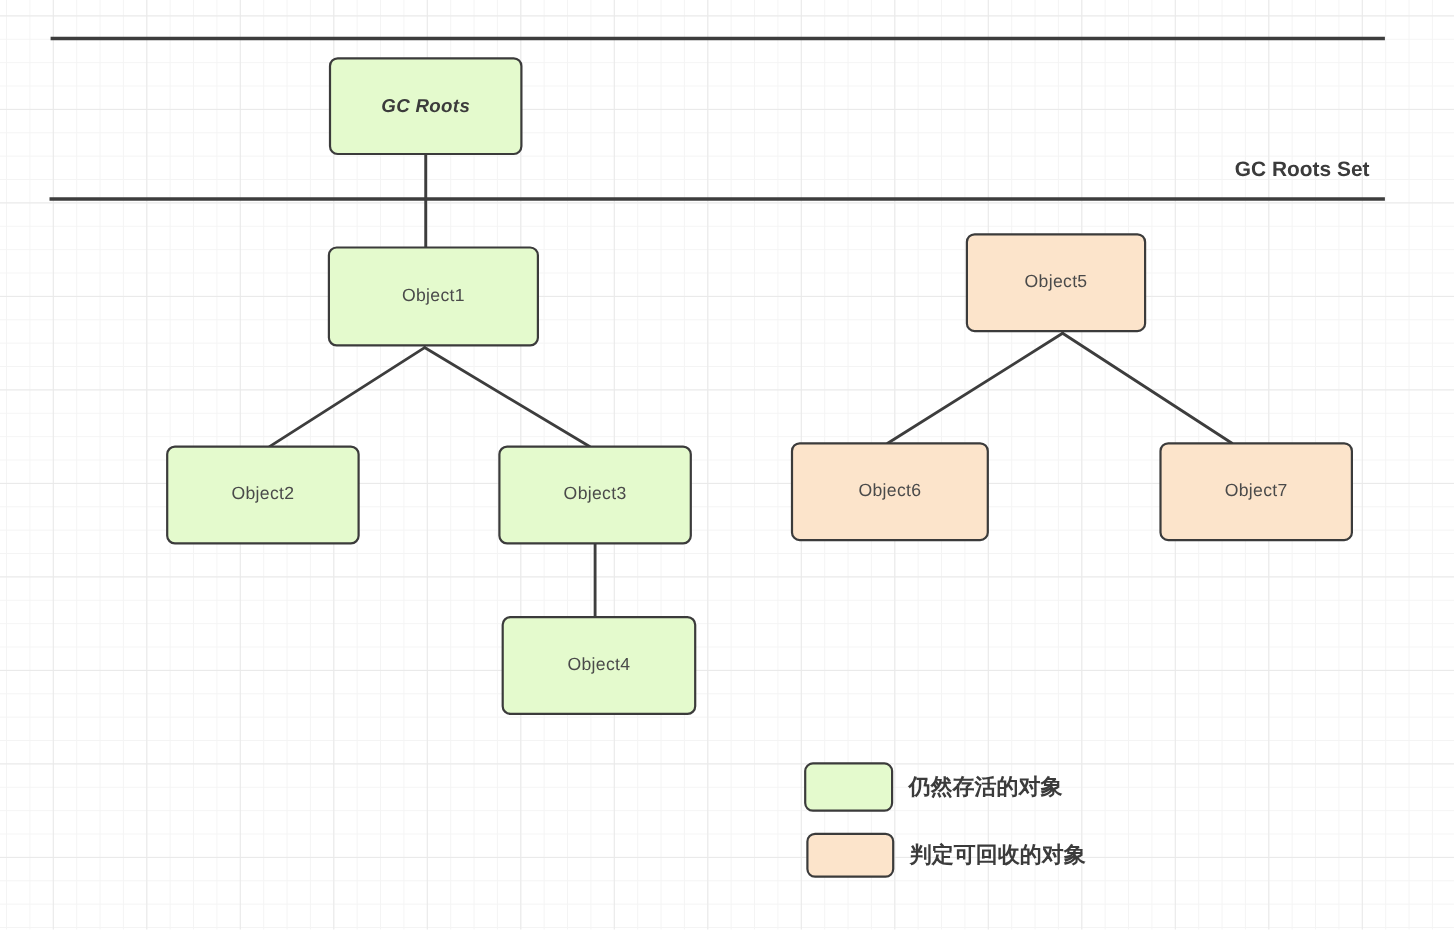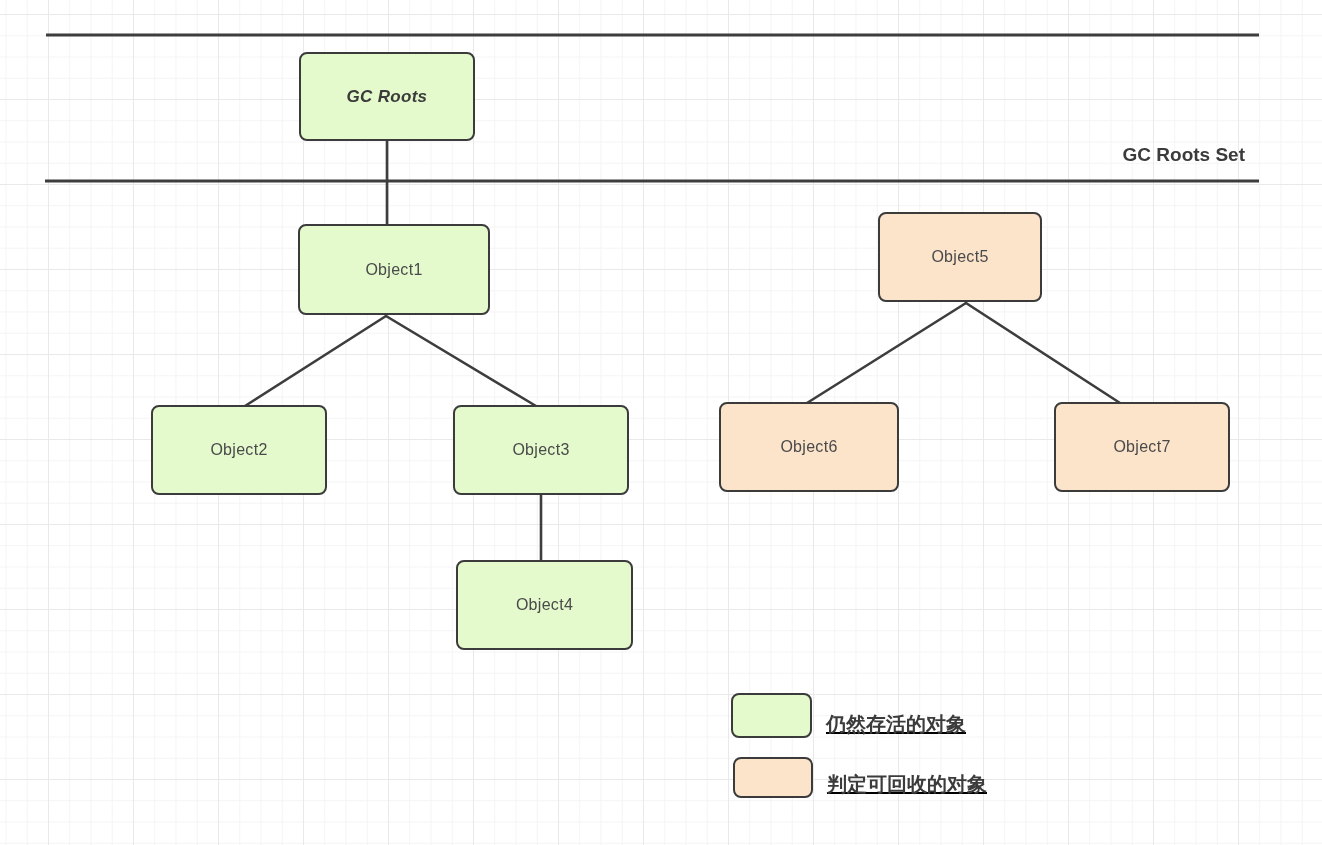--- a/index.html
+++ b/index.html
@@ -63,22 +63,21 @@
     position: absolute;
     top: 144px;
     right: 77px;
     font-size: 19px;
     font-weight: bold;
     color: var(--heading-text, #3b3b3b);
   }
   .legend-row {
     position: absolute;
     display: flex;
-    align-items: flex-end;
-    text-decoration: underline;
+    align-items: center;
   }
   .legend-swatch {
     box-sizing: border-box;
     border: 2.5px solid var(--node-border, #3b3b3b);
     border-radius: 8px;
   }
   .legend-swatch.alive {
     width: 81px; height: 45px;
     background: var(--alive-fill, #e4facd);
   }

